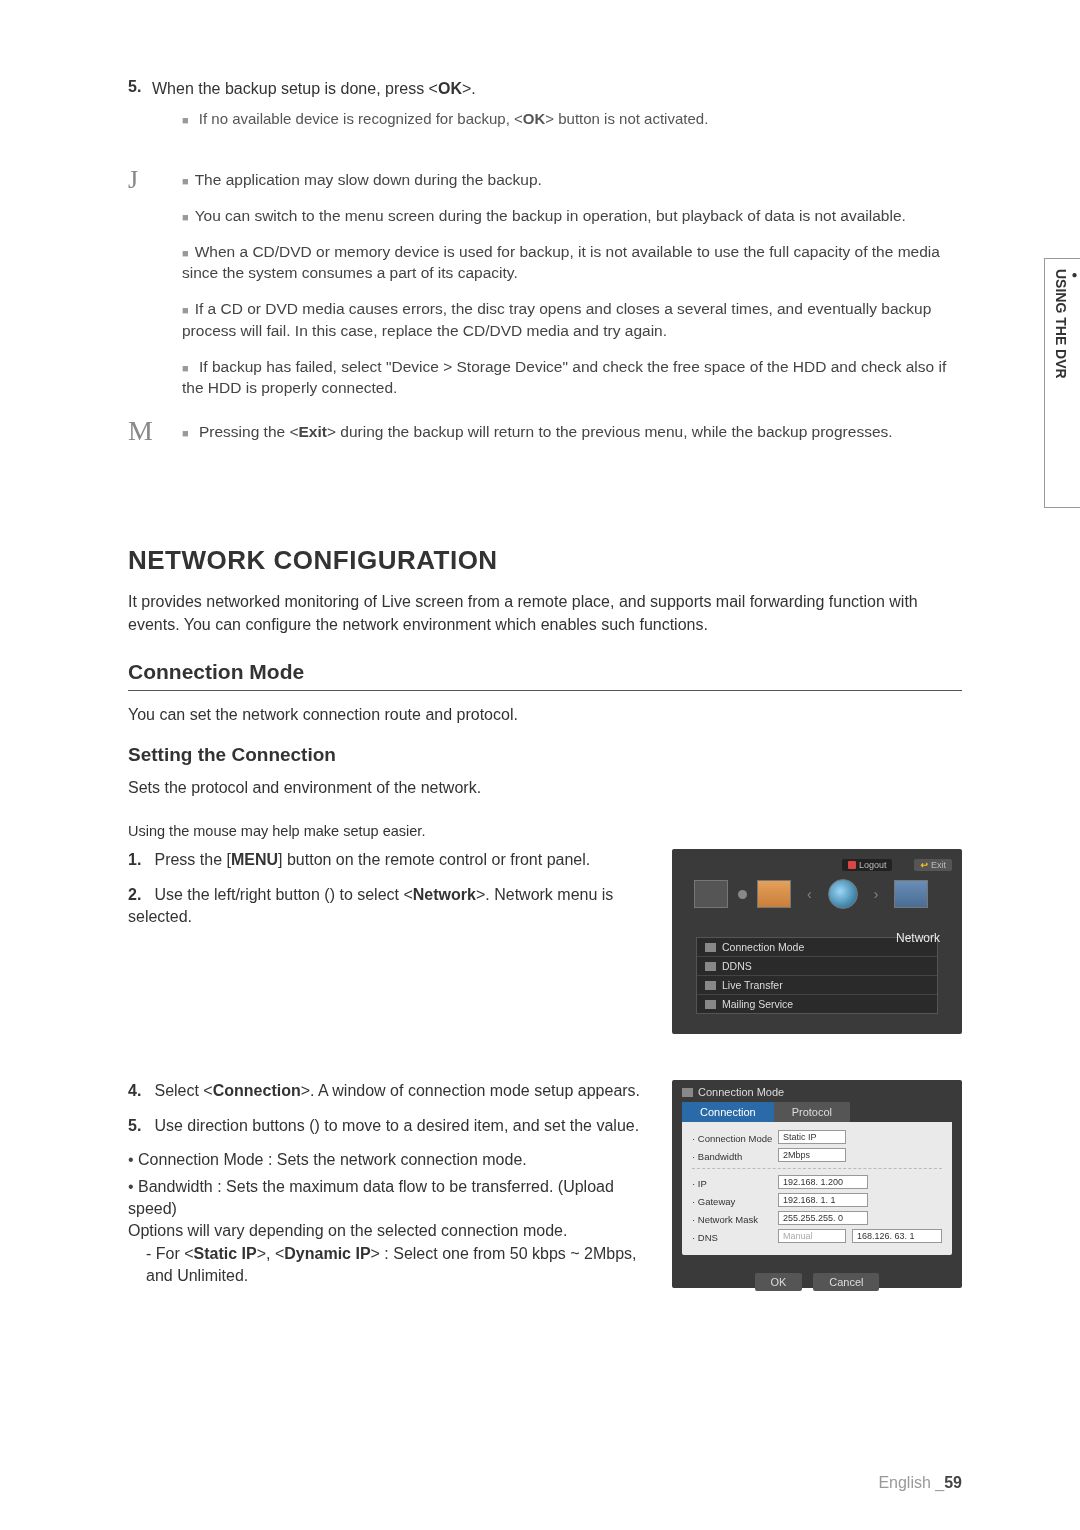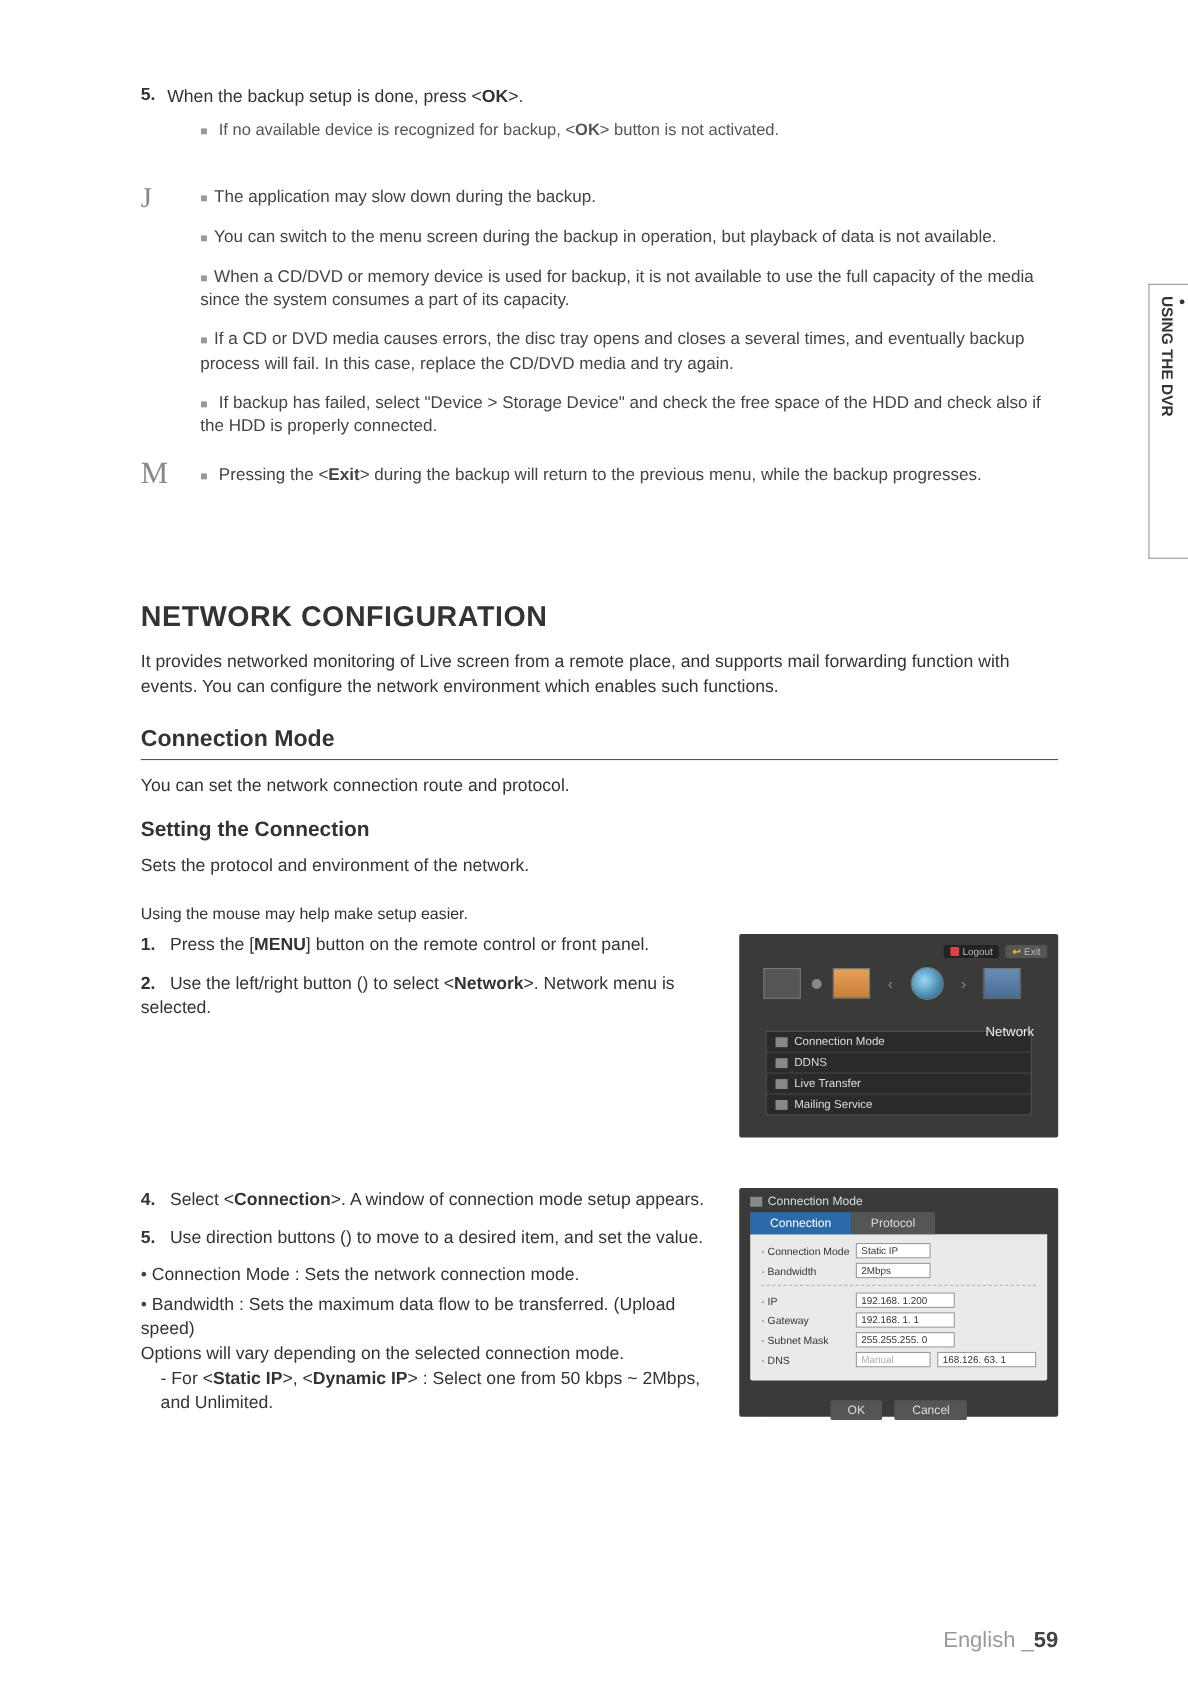--- a/index.html
+++ b/index.html
@@ -101,21 +101,21 @@
     .screenshot {
       background: #3a3a3a;
       border-radius: 2px;
       padding: 10px 10px 18px 10px;
       color: #ddd;
       font-size: 10px;
       height: 185px;
       position: relative;
       margin-bottom: 36px;
     }
-    .ss-top { display: flex; justify-content: flex-end; gap: 6px; margin-bottom: 8px; text-align: right; }
+    .ss-top { display: flex; justify-content: flex-end; gap: 22px; margin-bottom: 8px; text-align: right; }
     .ss-top-btn { background: #222; color: #bbb; font-size: 9px; padding: 1px 6px; border-radius: 2px; display: inline-flex; align-items: center; gap: 3px; }
     .ss-top-btn.exit { background: #555; }
     .ss-icons { display: flex; gap: 16px; align-items: center; margin-left: 12px; margin-bottom: 10px; }
     .ss-iconbox { width: 34px; height: 28px; background: #555; border: 1px solid #777; position: relative; }
     .ss-iconbox.small-circle {
       width: 9px; height: 9px; border-radius: 50%; background: #888; border: none;
       align-self: center; margin-left: -6px; margin-right: -6px;
     }
     .ss-iconbox.globe {
       background: radial-gradient(circle at 40% 40%, #9cd6f5 0%, #3a7fa5 70%);
@@ -152,23 +152,23 @@
     .ss2-row { display: flex; align-items: flex-end; margin-bottom: 4px; }
     .ss2-row .lbl { width: 86px; font-size: 9.5px; }
     .ss2-row .val { background: #fff; border: 1px solid #999; padding: 1px 4px; font-size: 9px; min-width: 68px; }
     .ss2-row .val.wide { min-width: 90px; }
     .ss2-row .dns2 { margin-left: 6px; }
     .ss2-hr { border: none; border-top: 1px dashed #bbb; margin: 6px 0; }
     .ss2-footer { text-align: center; margin-top: 18px; }
     .ss2-btn { display: inline-block; padding: 3px 16px; font-size: 11px; color: #ddd; background: #555; margin: 0 4px; border-radius: 2px; }
     .footer-page {
       position: absolute;
-      bottom: 27px;
+      bottom: 38px;
       right: 118px;
-      font-size: 20px;
+      font-size: 16px;
       color: #888;
       margin-top: 27px;
     }
     .footer-page .lang { color: #999; }
     .footer-page .pnum { font-weight: bold; color: #444; }
     .step-row { display: flex; margin-left: 0; }
     .step-row .step-num { width: 24px; flex-shrink: 0; }
     .step-row .step-txt { flex: 1; font-size: 16px; line-height: 1.4; }
     .clear { clear: both; }
     .step5block { margin-left: 0; }
@@ -327,21 +327,21 @@
           <hr class="ss2-hr">
           <div class="ss2-row">
             <span class="lbl">· IP</span>
             <span class="val wide">192.168.  1.200</span>
           </div>
           <div class="ss2-row">
             <span class="lbl">· Gateway</span>
             <span class="val wide">192.168.  1.   1</span>
           </div>
           <div class="ss2-row">
-            <span class="lbl">· Subnet Mask</span>
+            <span class="lbl">· Network Mask</span>
             <span class="val wide">255.255.255.  0</span>
           </div>
           <div class="ss2-row">
             <span class="lbl">· DNS</span>
             <span class="val" style="color:#aaa">Manual</span>
             <span class="val wide dns2">168.126. 63.   1</span>
           </div>
         </div>
         <div class="ss2-footer">
           <span class="ss2-btn">OK</span>

